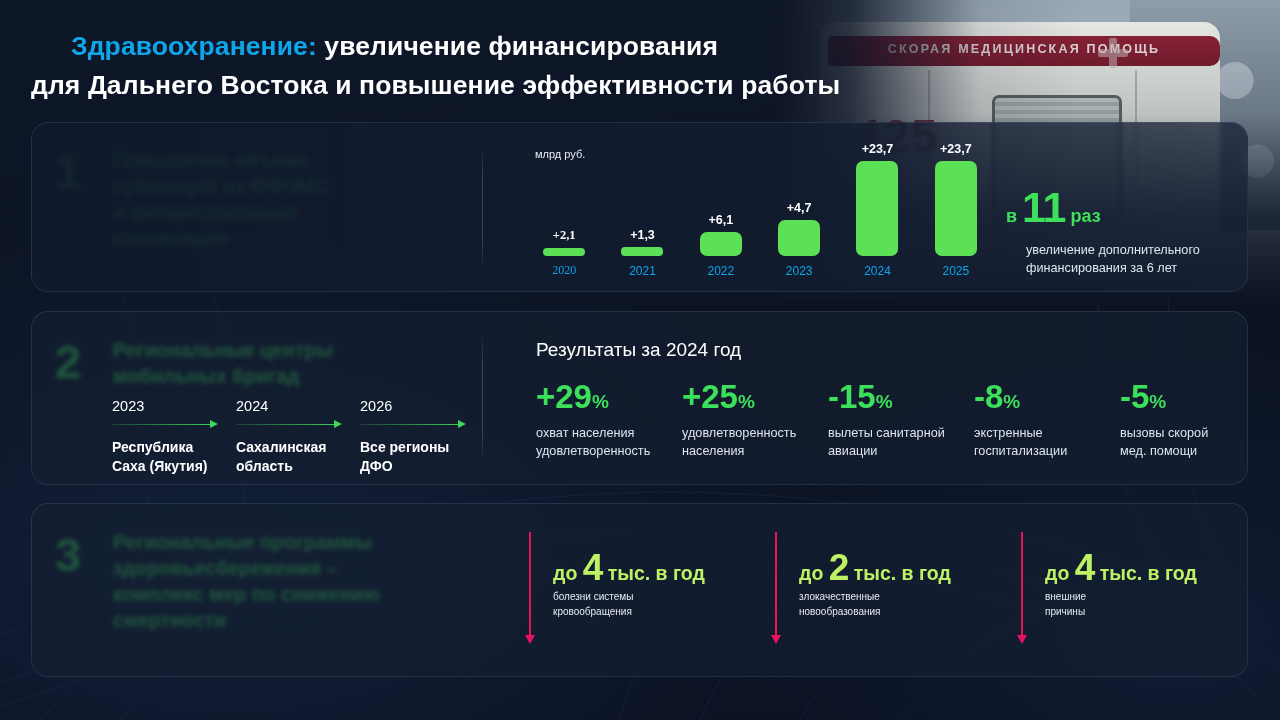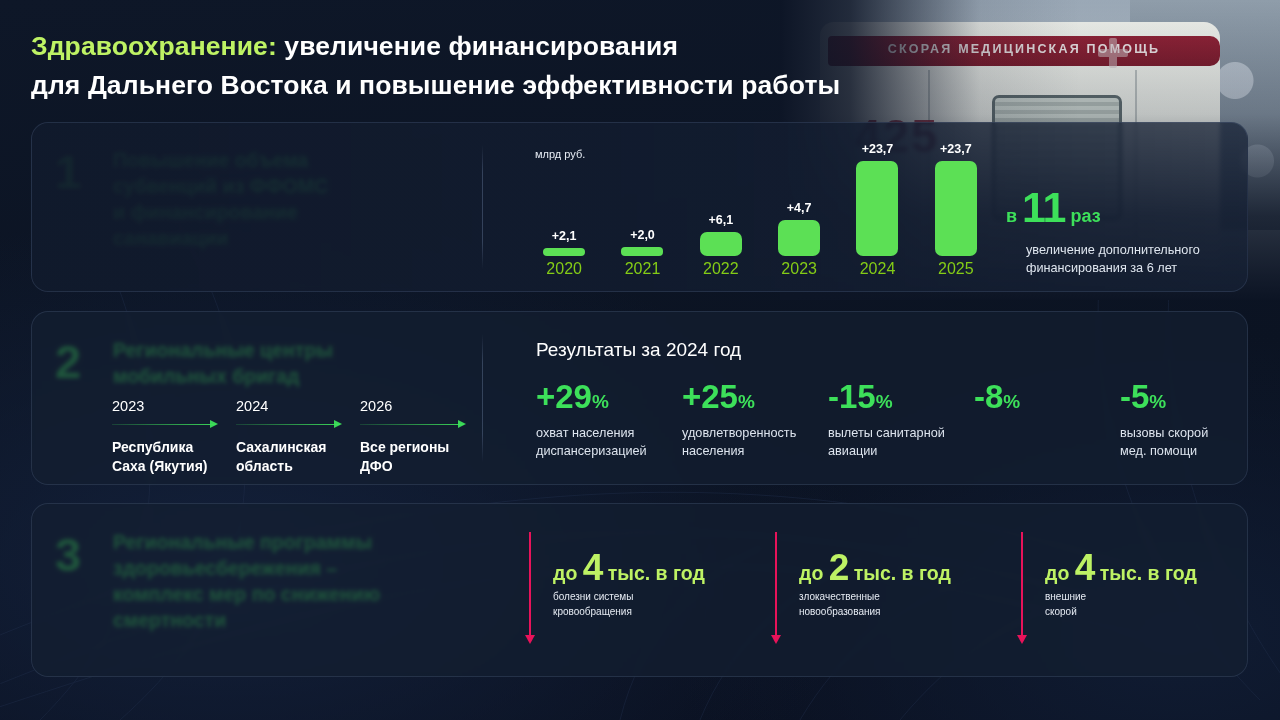--- a/index.html
+++ b/index.html
@@ -87,21 +87,21 @@
     position:absolute; inset:0;
     background:linear-gradient(90deg,#0d1526 0%,rgba(13,21,38,.85) 14%,rgba(13,21,38,.10) 40%,rgba(13,21,38,0) 60%);
   }
 
   
   .title {
     position:absolute; left:31px; top:27px; width:880px;
     font-size:26.5px; font-weight:700; line-height:1.47; letter-spacing:.1px;
     color:#ffffff; z-index:6;
   }
-  .title .hl { color:#bef264; }
+  .title .hl { color:#0ea5e9;margin-left:40px; }
 
   
   .card {
     position:absolute;
     background:rgba(20,30,49,.72);
     border:1px solid rgba(92,112,146,.26);
     border-radius:17px;
     backdrop-filter:blur(2px);
     z-index:5;
   }
@@ -124,21 +124,21 @@
 
   
   .chart-unit { position:absolute; left:535px; top:148px; font-size:11px; color:#e8edf5; z-index:7; }
   .bars { position:absolute; left:525px; top:168px; width:470px; height:110px; z-index:7; }
   .bar-col { position:absolute; bottom:0; text-align:center; }
   .bar-val { position:absolute; left:50%; transform:translateX(-50%);
              font-size:12.5px; font-weight:700; color:#fff; white-space:nowrap; }
   .bar-rect { position:absolute; bottom:22px; left:50%; transform:translateX(-50%);
               background:#5ce055; border-radius:7px; }
   .bar-year { position:absolute; bottom:0; left:50%; transform:translateX(-50%);
-              font-size:16px; color:#84cc16; }
+              font-size:12px; color:#0ea5e9; }
 
   .kpi { position:absolute; left:1006px; top:186px; z-index:7; }
   .kpi-line { font-size:18px; color:#3de05a; font-weight:600; white-space:nowrap; line-height:1; }
   .kpi-line .big { font-size:43px; font-weight:700; letter-spacing:-1px; }
   .kpi-sub { margin-top:12px; font-size:12.7px; color:#dfe6ef; line-height:1.45; white-space:nowrap; }
 
   
   .tl { position:absolute; left:112px; top:398px; width:360px; z-index:7; }
   .tl-item { position:absolute; top:0; width:118px; }
   .tl-year { font-size:14.5px; color:#ffffff; }
@@ -217,27 +217,27 @@
     <div class="divider" style="left:450px;"></div>
   </div>
   <div class="num" style="left:55px;top:148px;">1</div>
   <div class="card-head" style="left:113px;top:147px;width:330px;white-space:pre-line;">Повышение объема
 субвенций из ФФОМС
 и финансирование
 санавиации</div>
 
   <div class="chart-unit">млрд руб.</div>
   <div class="bars" id="bars">
-      <div class="bar-col" style="left: 0px; width: 78.3333px; height: 110px;">
+      <div class="bar-col" style="left: 0px; width: 78.3333px; height: 110px; font-family: Liberation Serif, serif;">
         <div class="bar-val" style="bottom: 35.4177px;">+2,1</div>
         <div class="bar-rect" style="height: 8.41772px; width: 42px; background: rgb(92, 224, 85); border-radius: 4px;"></div>
         <div class="bar-year">2020</div>
       </div>
       <div class="bar-col" style="left: 78.3333px; width: 78.3333px; height: 110px;">
-        <div class="bar-val" style="bottom: 36.2194px;">+2,0</div>
+        <div class="bar-val" style="bottom: 36.2194px;">+1,3</div>
         <div class="bar-rect" style="height: 9.21941px; width: 42px; background: rgb(92, 224, 85); border-radius: 4px;"></div>
         <div class="bar-year">2021</div>
       </div>
       <div class="bar-col" style="left: 156.667px; width: 78.3333px; height: 110px;">
         <div class="bar-val" style="bottom: 51.4515px;">+6,1</div>
         <div class="bar-rect" style="height: 24.4515px; width: 42px; background: rgb(92, 224, 85);"></div>
         <div class="bar-year">2022</div>
       </div>
       <div class="bar-col" style="left: 235px; width: 78.3333px; height: 110px;">
         <div class="bar-val" style="bottom: 63.4768px;">+4,7</div>
@@ -297,34 +297,36 @@
         <div class="tl-label" style="white-space: pre-line;">Все регионы
 ДФО</div>
       </div>
     </div>
 
   <div class="res-title">Результаты за 2024 год</div>
   <div class="stats" id="stats">
       <div class="stat" style="left: 0px; width: 142px;">
         <div class="stat-val"><span>+29</span><span class="pc">%</span></div>
         <div class="stat-lbl" style="white-space: pre-line;">охват населения
-диспансеризацией</div>
+удовлетворенность</div>
       </div>
       <div class="stat" style="left: 146px; width: 142px;">
         <div class="stat-val"><span>+25</span><span class="pc">%</span></div>
         <div class="stat-lbl" style="white-space: pre-line;">удовлетворенность
 населения</div>
       </div>
       <div class="stat" style="left: 292px; width: 142px;">
         <div class="stat-val"><span>-15</span><span class="pc">%</span></div>
         <div class="stat-lbl" style="white-space: pre-line;">вылеты санитарной
 авиации</div>
       </div>
       <div class="stat" style="left: 438px; width: 142px;">
         <div class="stat-val"><span>-8</span><span class="pc">%</span></div>
+        <div class="stat-lbl" style="white-space: pre-line;">экстренные
+госпитализации</div>
       </div>
       <div class="stat" style="left: 584px; width: 142px;">
         <div class="stat-val"><span>-5</span><span class="pc">%</span></div>
         <div class="stat-lbl" style="white-space: pre-line;">вызовы скорой
 мед. помощи</div>
       </div>
     </div>
 
   <div class="card" id="card3"></div>
   <div class="num" style="left:55px;top:531px;">3</div>
@@ -343,17 +345,17 @@
       <div class="risk" style="left: 246px; width: 240px;">
         <div class="risk-bar"></div>
         <div class="risk-head"><span>до </span><span class="big">2</span><span> тыс. в год</span></div>
         <div class="risk-lbl" style="white-space: pre-line;">злокачественные
 новообразования</div>
       </div>
       <div class="risk" style="left: 492px; width: 240px;">
         <div class="risk-bar"></div>
         <div class="risk-head"><span>до </span><span class="big">4</span><span> тыс. в год</span></div>
         <div class="risk-lbl" style="white-space: pre-line;">внешние
-скорой</div>
+причины</div>
       </div>
     </div>
 
 </div>
 
 </body></html>

